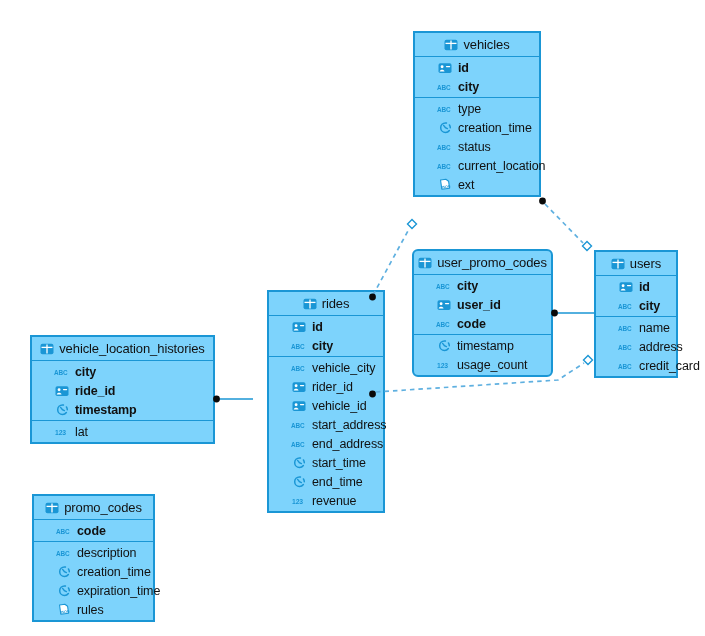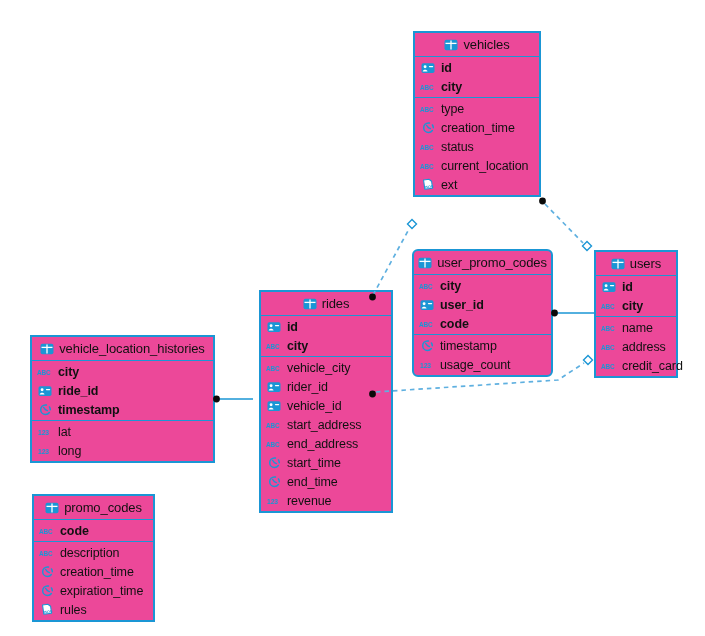--- a/index.html
+++ b/index.html
@@ -2,32 +2,32 @@
 <html style="--blue: #1a96d5; --dash: #5fb0e0;"><head>
 <meta charset="utf-8">
 <style>
   :root{ --blue:#1a96d5; --dash:#5fb0e0; }
   html,body{margin:0;padding:0;background:#ffffff;}
   .canvas{
     position:relative;width:705px;height:636px;background:#ffffff;
     font-family:"Liberation Sans",sans-serif;color:#111;overflow:hidden;
   }
   .er-table{
-    position:absolute;background:#ec4899;border:2px solid var(--blue);
+    position:absolute;background:#7dd3fc;border:2px solid var(--blue);
     z-index:2;box-sizing:border-box;
   }
   .thead{
     display:flex;align-items:center;justify-content:center;gap:5px;
     height:23px;border-bottom:1.5px solid var(--blue);
     font-size:13px;letter-spacing:-0.1px;white-space:nowrap;
   }
   .tsection{padding:1px 0;}
   .pks{border-bottom:1.5px solid var(--blue);}
   .trow{
-    display:flex;align-items:center;gap:5px;height:19px;padding:0 5px;
+    display:flex;align-items:center;gap:5px;height:19px;padding:0 22px;
     font-size:12.5px;letter-spacing:-0.1px;white-space:nowrap;
   }
   .trow.pk{font-weight:bold;}
   .cicon{flex:0 0 16px;width:16px;display:flex;justify-content:center;align-items:center;}
   .ticon{display:flex;align-items:center;}
   #conn-svg{position:absolute;left:0;top:0;z-index:3;pointer-events:none;}
 </style>
 </head>
 <body>
 
@@ -242,21 +242,21 @@
           <span class="cicon">
             <svg width="16" height="10" viewBox="0 0 16 10">
               <text x="0" y="8" font-family="Liberation Sans,sans-serif" font-size="6.4" font-weight="bold" fill="#1a96d5">ABC</text>
             </svg>
           </span>
           <span>credit_card</span>
         </div>
       </div>
   </div>
 
-  <div class="er-table" style="left: 259px; top: 290px; width: 134px;">
+  <div class="er-table" style="left: 267px; top: 290px; width: 118px;">
     <div class="thead">
       <span class="ticon">
           <svg width="14" height="12" viewBox="0 0 14 12">
             <rect x="0.5" y="0.8" width="13" height="10.4" rx="2" fill="#1a96d5"></rect>
             <line x1="1.5" y1="4.4" x2="12.5" y2="4.4" stroke="#fff" stroke-width="1.3"></line>
             <line x1="7" y1="1.4" x2="7" y2="10.6" stroke="#fff" stroke-width="1.3"></line>
           </svg>
         </span>
       <span>rides</span>
     </div>
@@ -399,28 +399,20 @@
         </div>
       </div>
     <div class="tsection cols">
         <div class="trow">
           <span class="cicon">
             <svg width="16" height="10" viewBox="0 0 16 10">
               <text x="1" y="8" font-family="Liberation Sans,sans-serif" font-size="6.8" font-weight="bold" fill="#1a96d5">123</text>
             </svg>
           </span>
           <span>lat</span>
-        </div>
-        <div class="trow">
-          <span class="cicon">
-            <svg width="16" height="10" viewBox="0 0 16 10">
-              <text x="1" y="8" font-family="Liberation Sans,sans-serif" font-size="6.8" font-weight="bold" fill="#1a96d5">123</text>
-            </svg>
-          </span>
-          <span>long</span>
         </div>
       </div>
   </div>
 
   <div class="er-table" style="left: 32px; top: 494px; width: 123px;">
     <div class="thead">
       <span class="ticon">
           <svg width="14" height="12" viewBox="0 0 14 12">
             <rect x="0.5" y="0.8" width="13" height="10.4" rx="2" fill="#1a96d5"></rect>
             <line x1="1.5" y1="4.4" x2="12.5" y2="4.4" stroke="#fff" stroke-width="1.3"></line>

